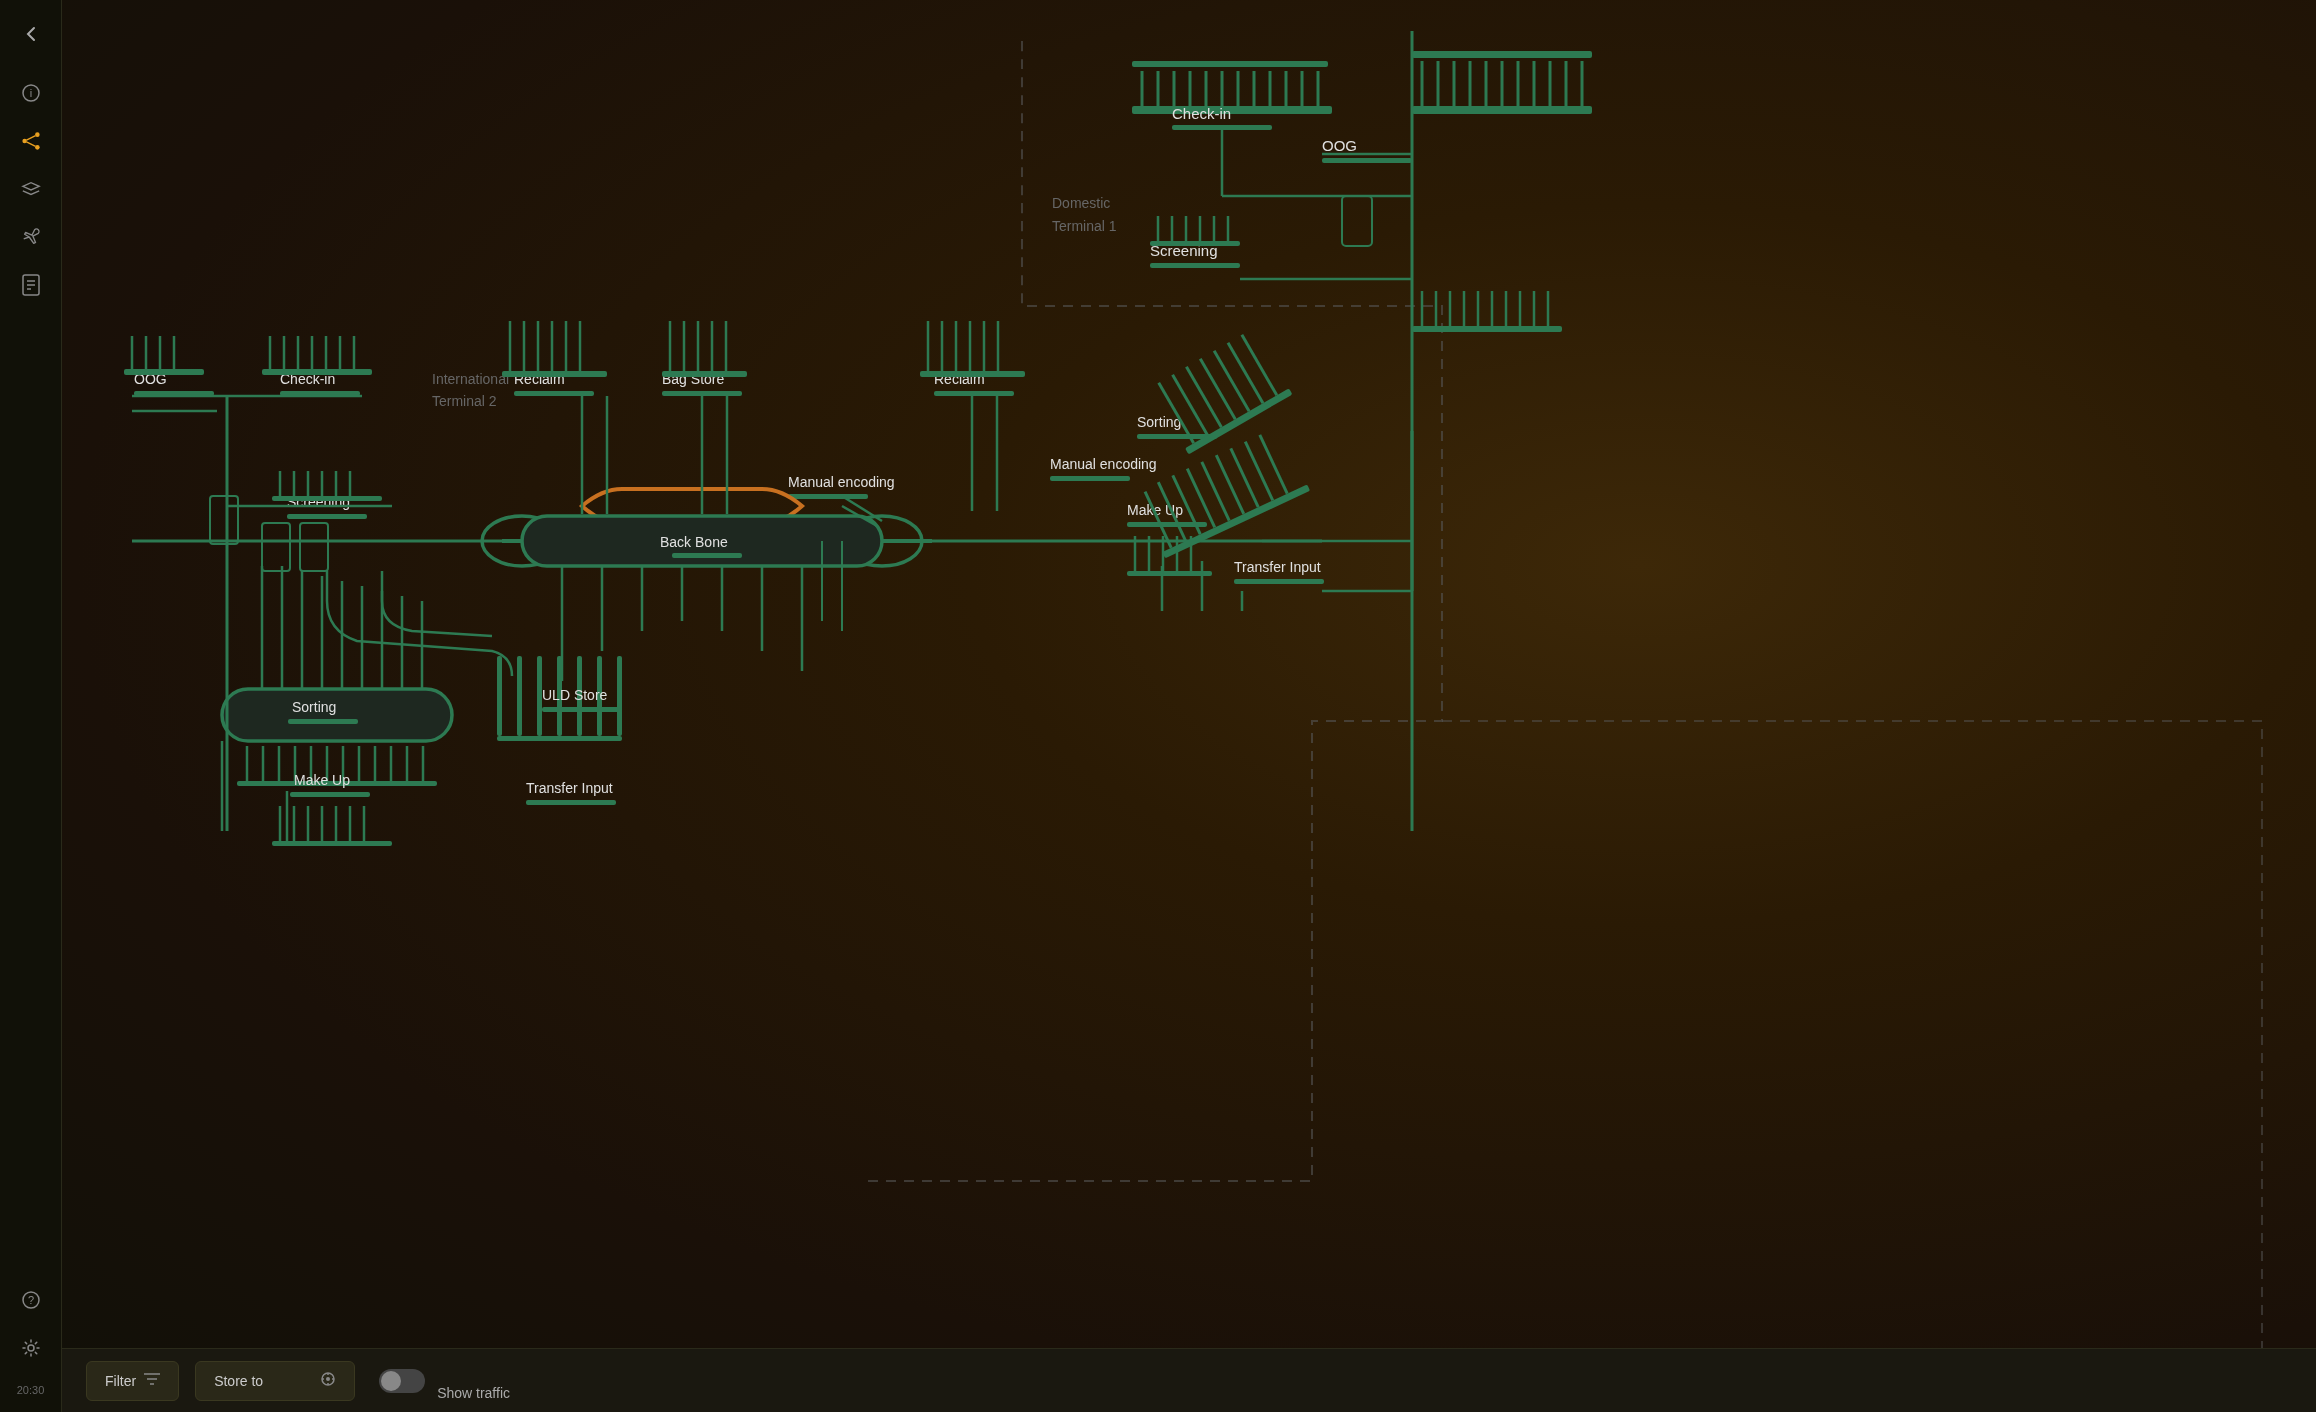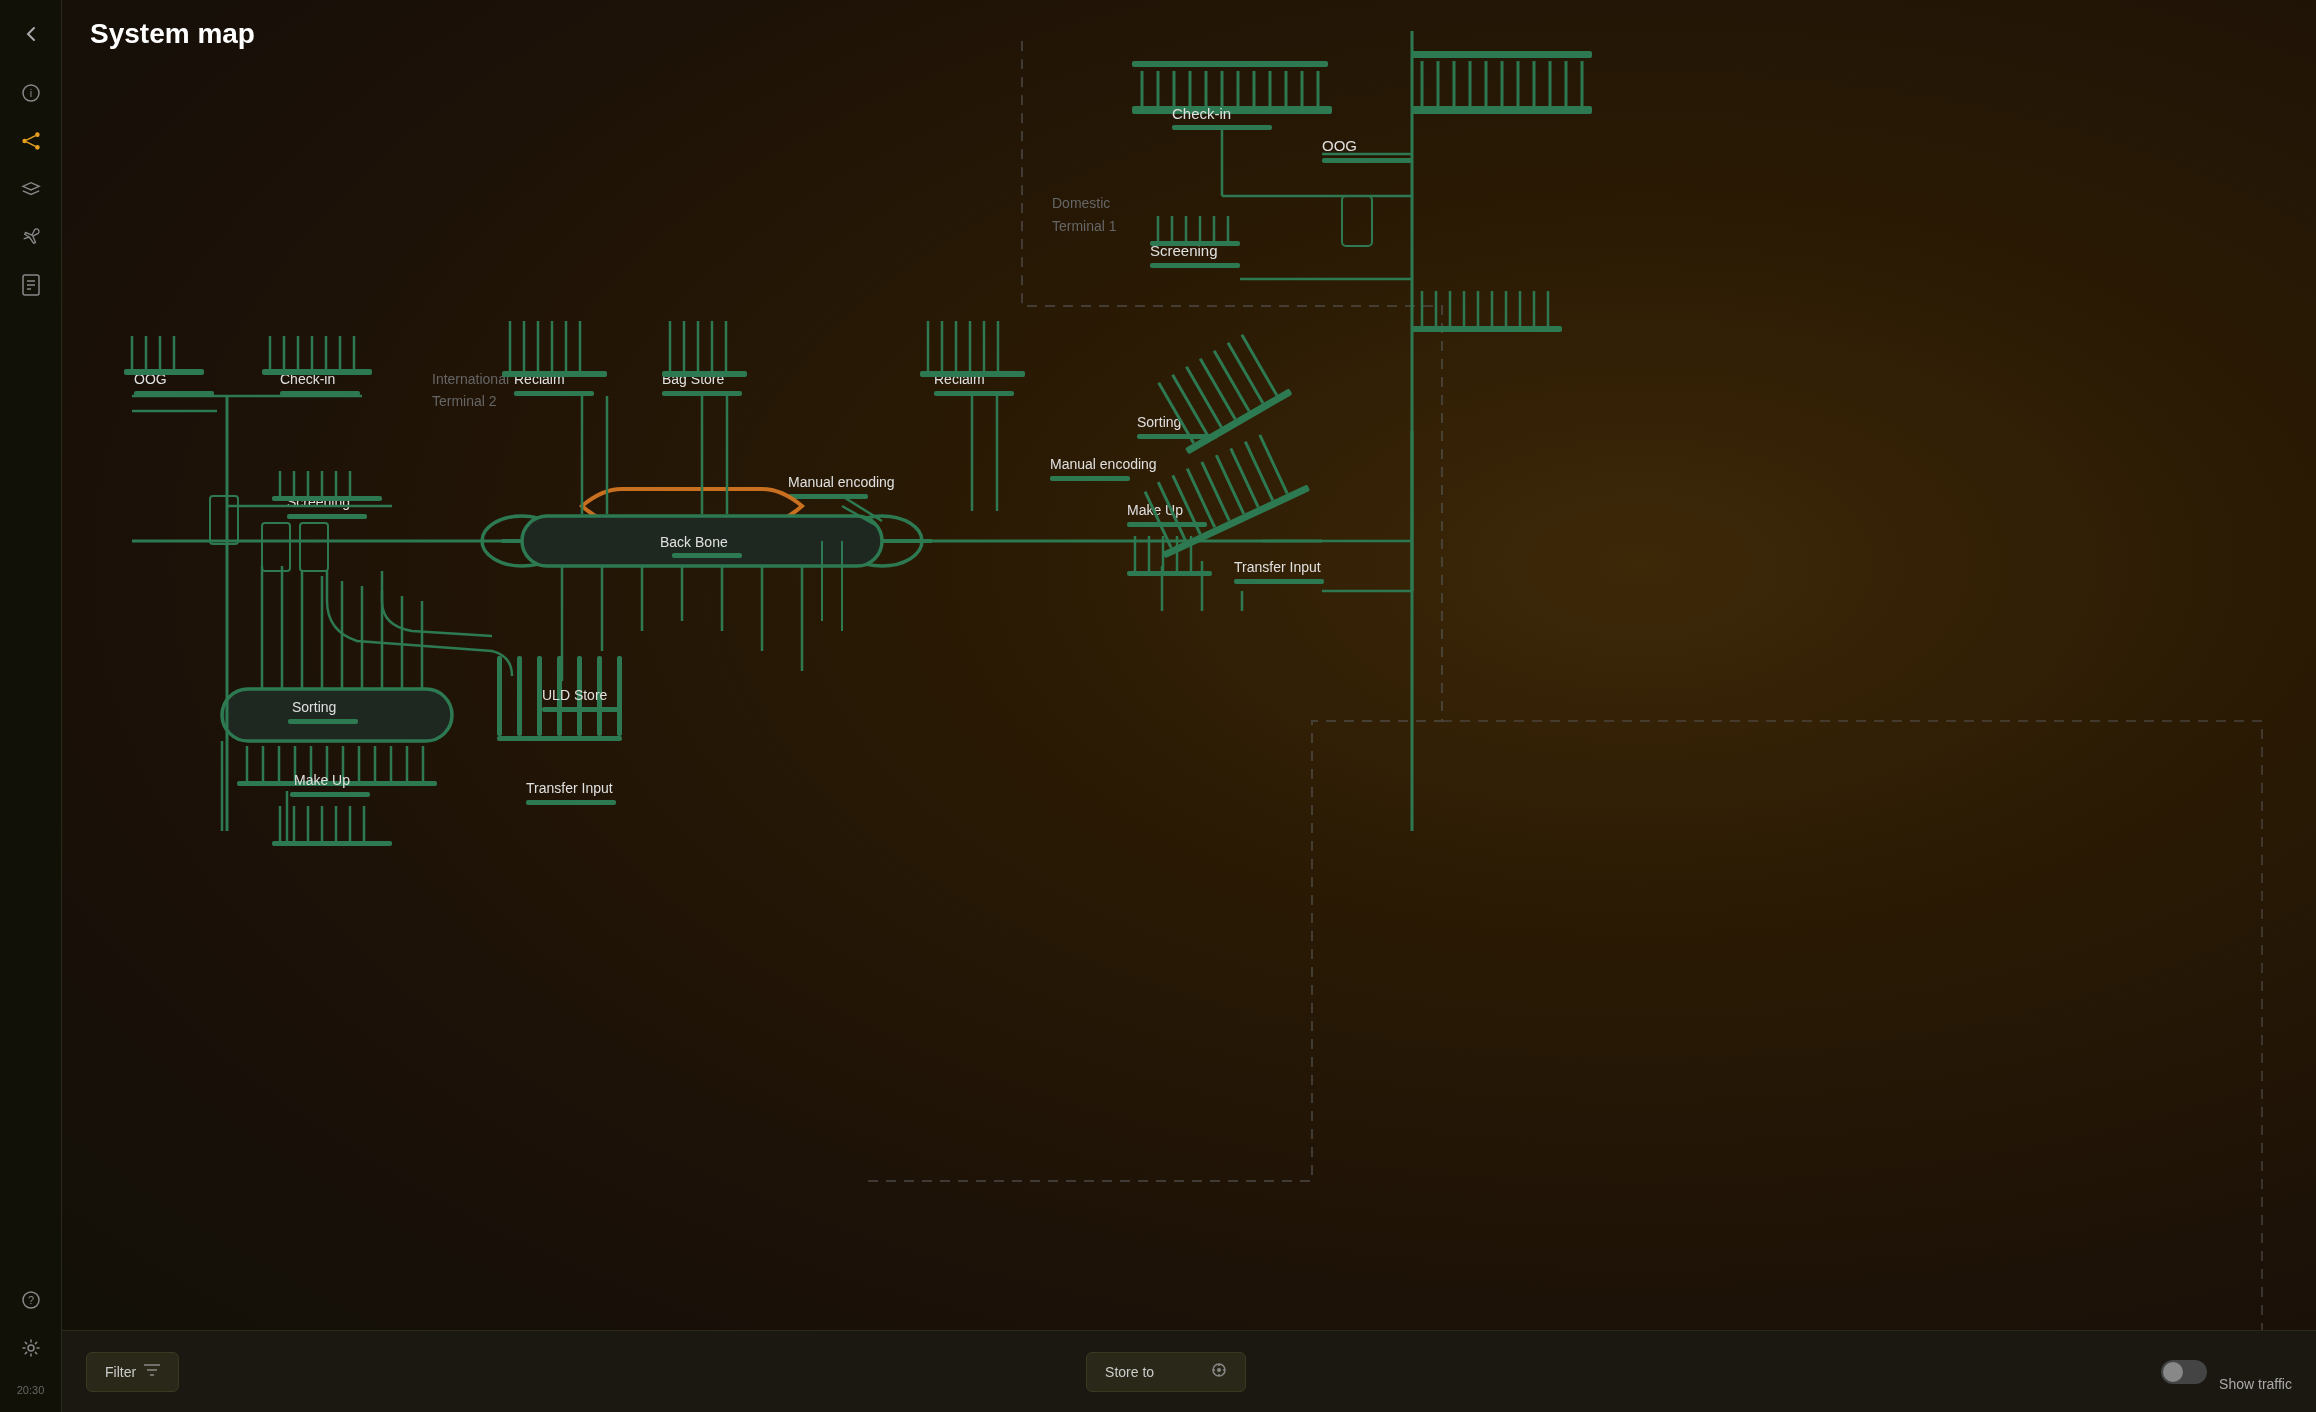--- a/index.html
+++ b/index.html
@@ -87,29 +87,28 @@
       top: 0; left: 0; width: 100%; height: 100%;
       background: radial-gradient(ellipse at 70% 40%, #3d2808 0%, #2a1a04 30%, #1a1008 70%, #111008 100%);
     }
 
     
     .toolbar {
       position: absolute;
       bottom: 0;
       left: 0;
       right: 0;
-      height: 82px;
+      height: 64px;
       background: #1a1810;
       border-top: 1px solid #2a2a1a;
       display: flex;
       align-items: center;
       padding: 0 24px;
       gap: 16px;
       z-index: 10;
-      justify-content: space-between;
     }
     .toolbar-btn {
       display: flex;
       align-items: center;
       gap: 8px;
       background: #2a2818;
       border: 1px solid #3a3820;
       border-radius: 6px;
       color: #ccc;
       font-size: 14px;
@@ -219,21 +218,20 @@
       </svg>
     </div>
     <div class="sidebar-time">20:30</div>
   </div>
 </div>
 
 <div class="main">
 
   <div class="map-bg"></div>
 
-  <div class="page-title">System map</div>
 
   <svg class="map-svg" viewBox="0 0 2254 1350" preserveAspectRatio="xMidYMid meet">
 
     <path d="M960 10 Q960 270 960 275 L1380 275 L1380 690 L1250 690 L1250 1150 L800 1150" fill="none" stroke="#555" stroke-width="2" stroke-dasharray="10,8" opacity="0.6"></path>
 
     <path d="M1380 690 L2200 690 L2200 1350" fill="none" stroke="#555" stroke-width="2" stroke-dasharray="10,8" opacity="0.5"></path>
 
     <g transform="translate(1050, 20)">
 
       <rect x="20" y="55" width="200" height="8" rx="2" fill="#2d7a52"></rect>

